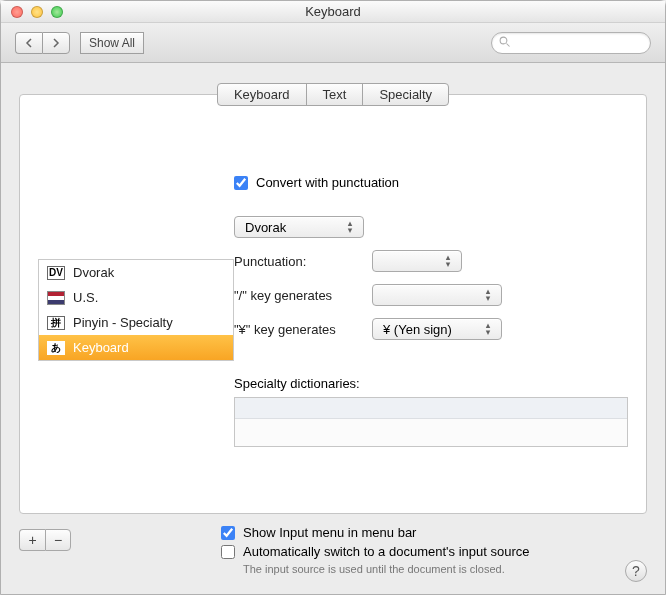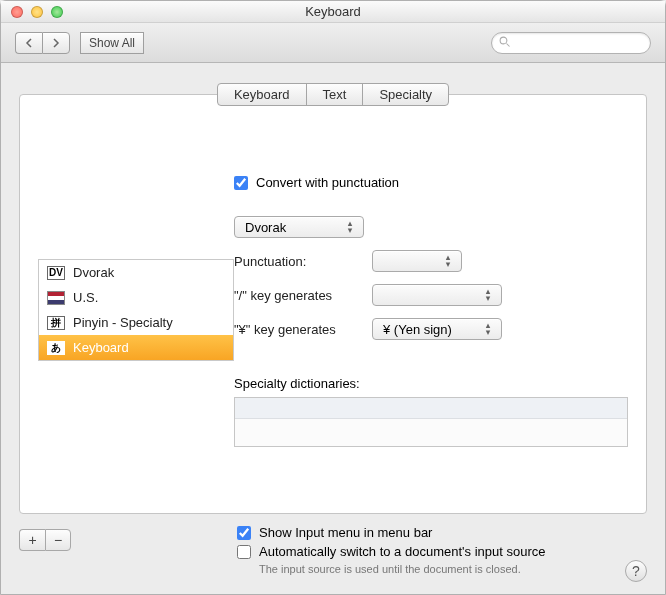--- a/index.html
+++ b/index.html
@@ -230,21 +230,21 @@
           </div>
         </div>
       </div>
     </div>
 
     <div class="addremove" style="position:absolute; left:18px; top:466px;">
       <div class="sq">+</div>
       <div class="sq">−</div>
     </div>
 
-    <div class="bottom-opts" style="position:absolute; left:236px; top:462px; right:30px;">
+    <div class="bottom-opts" style="position:absolute; left:220px; top:462px; right:30px;">
       <div class="row">
         <input type="checkbox" class="cb" checked="" style="">
         <span>Show Input menu in menu bar</span>
       </div>
       <div class="row">
         <input type="checkbox" class="cb" style="">
         <span>Automatically switch to a document's input source</span>
       </div>
       <div class="hint">The input source is used until the document is closed.</div>
     </div>

